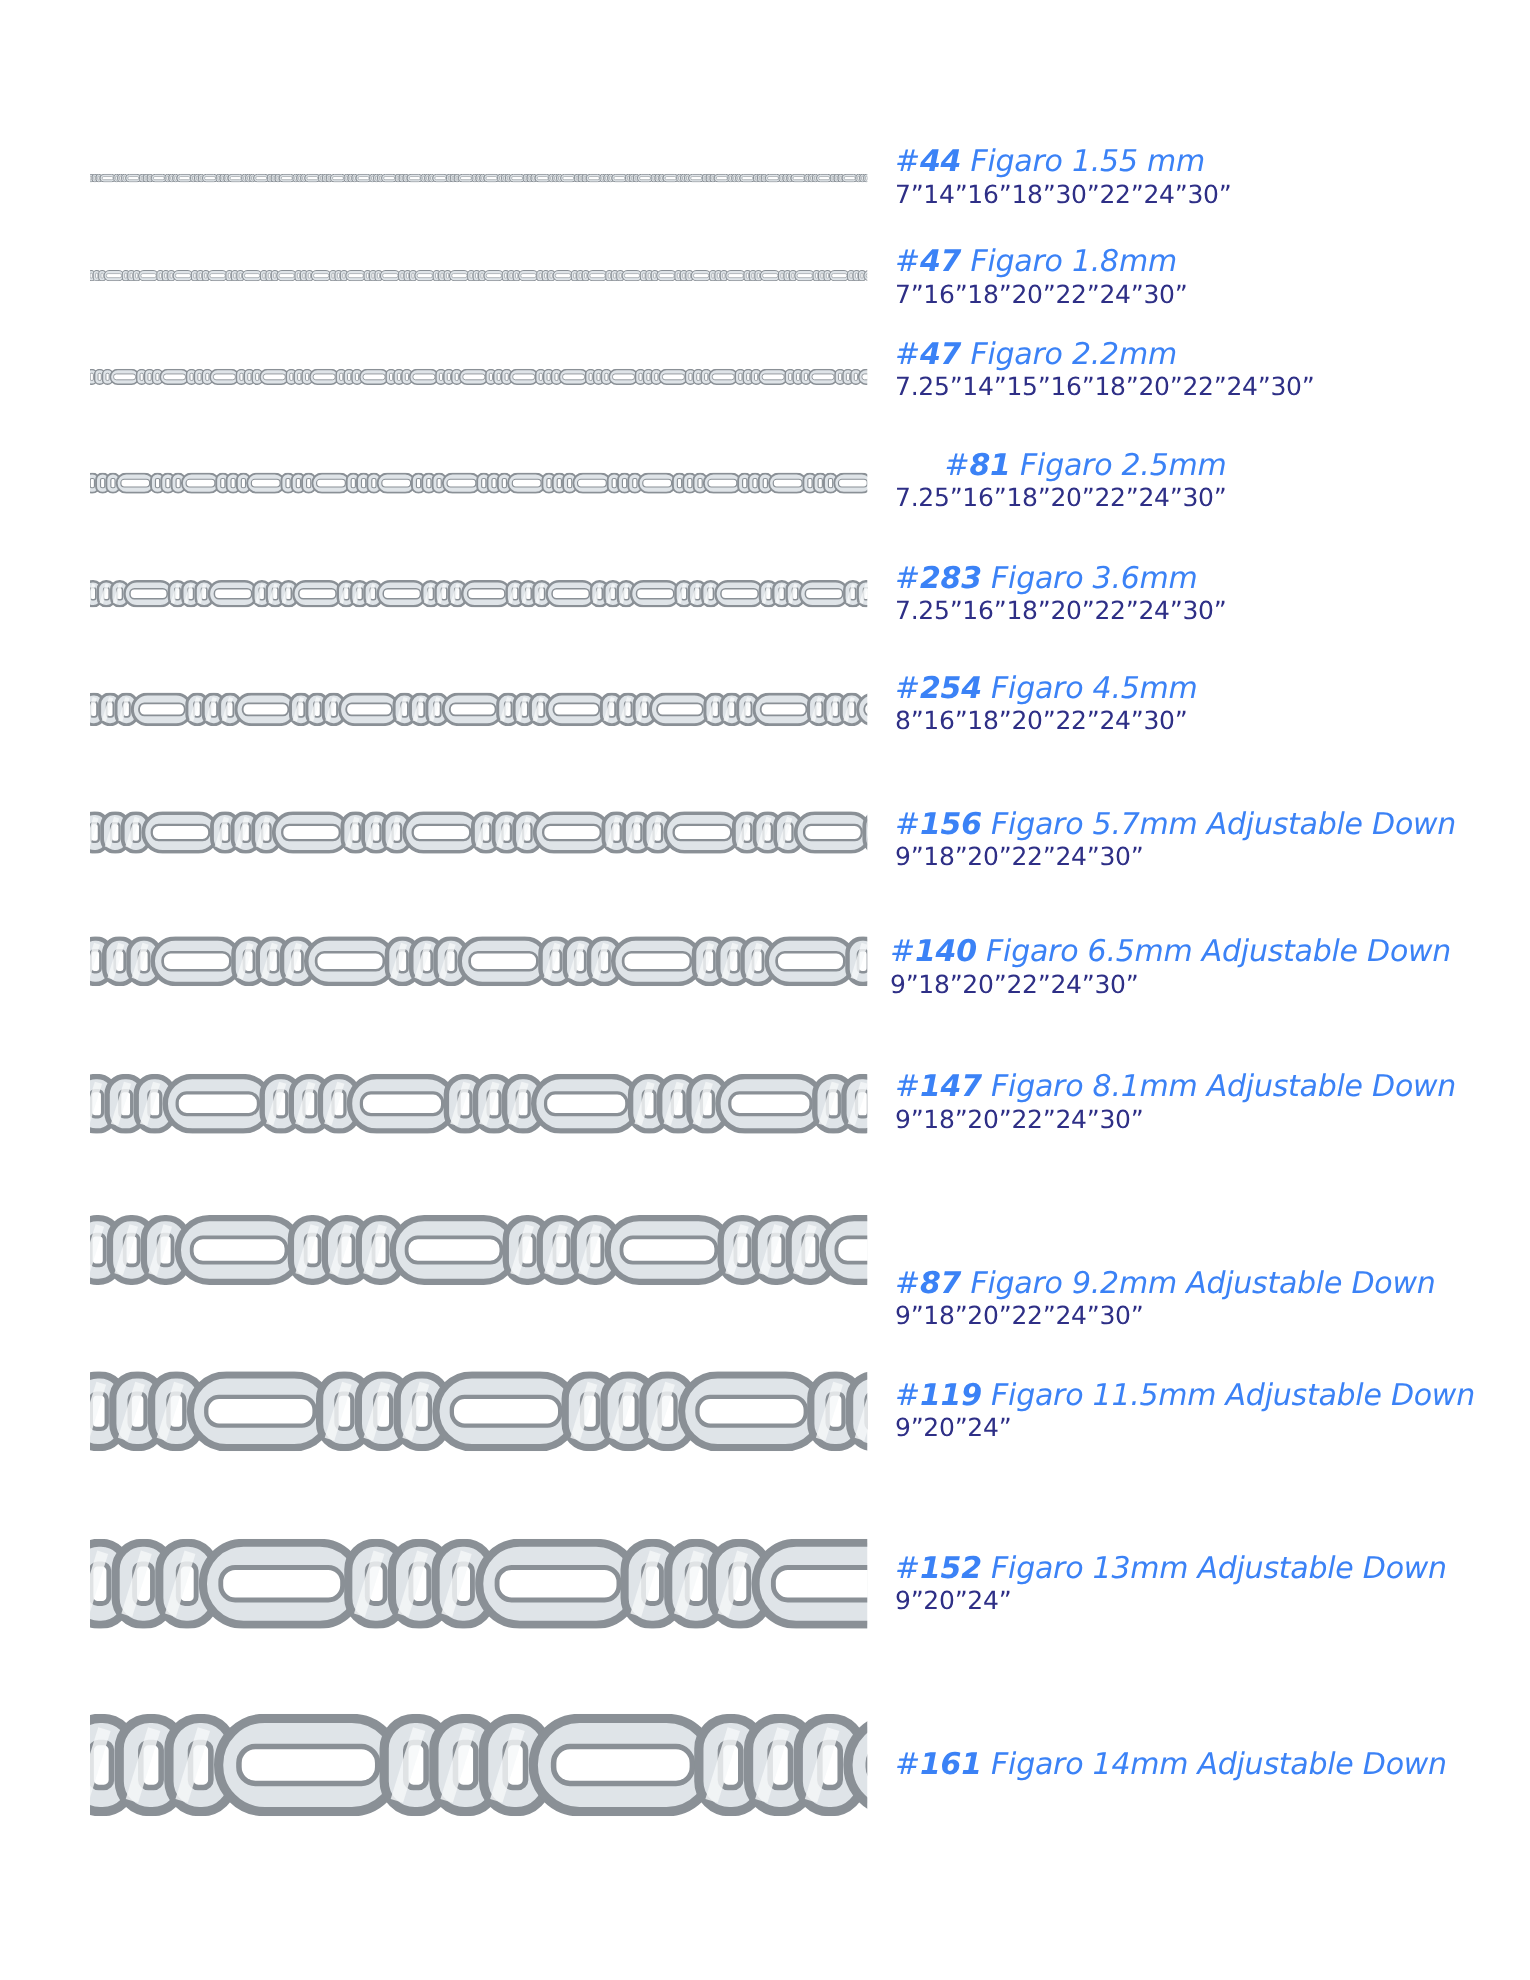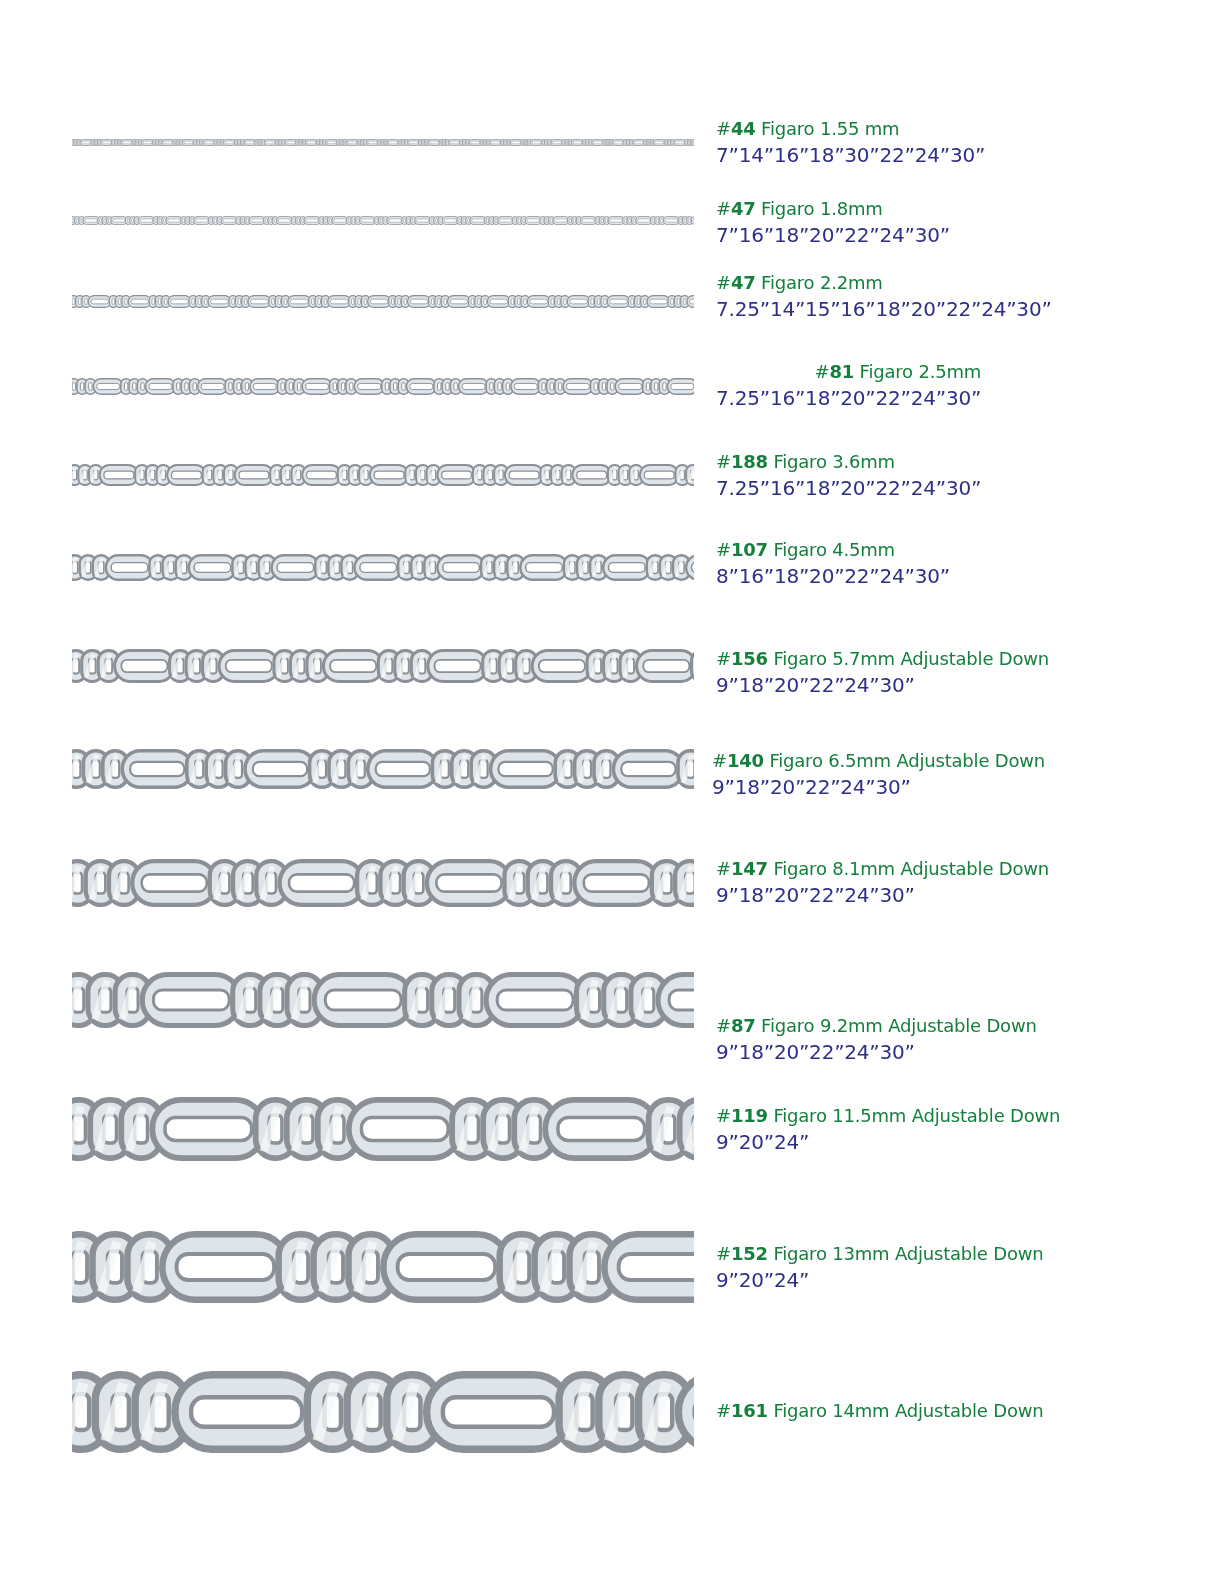--- a/index.html
+++ b/index.html
@@ -2,21 +2,21 @@
 <html><head>
 <meta charset="utf-8">
 <style>
   html, body { margin: 0; padding: 0; background: #ffffff; }
   body { width: 1224px; height: 1584px; position: relative; overflow: hidden;
          font-family: "DejaVu Sans", "Liberation Sans", sans-serif; }
   .row { position: absolute; left: 0; width: 1224px; }
   .chain { position: absolute; left: 72px; width: 622px; overflow: hidden; }
   .chain svg { display: block; }
   .label { position: absolute; white-space: nowrap; }
-  .title { font-size: 18px; color: #15803d; line-height: 26px; letter-spacing: -0.2px; }
+  .title { font-size: 24px; color: #3b82f6; line-height: 26px; letter-spacing: -0.2px; font-style: italic; }
   .title .num { font-weight: bold; }
   .sizes { font-size: 20px; color: #2e2f86; line-height: 26px; letter-spacing: -0.2px; }
 </style>
 </head>
 <body>
 
 <div id="catalog">
     <div class="row">
     <div class="chain" style="top: 138.5px; height: 7px;">
         <svg width="622" height="7" viewBox="0 0 622 7" xmlns="http://www.w3.org/2000/svg">
@@ -826,21 +826,21 @@
           <rect x="618.7676000000002" y="6.16" width="4.364800000000001" height="9.68" rx="1.6368" fill="#ffffff" stroke="#8a9096" stroke-width="1.188"></rect>
           <path d="M616.8580000000002 18.7 L621.6320000000002 3.3" stroke="#f6f8f9" stroke-width="2.772" opacity="0.8"></path>
           <rect x="624.8000000000002" y="0.99" width="13.64" height="20.02" rx="6.5472" fill="#dfe4e8" stroke="#8a9096" stroke-width="1.98"></rect>
           <rect x="629.4376000000002" y="6.16" width="4.364800000000001" height="9.68" rx="1.6368" fill="#ffffff" stroke="#8a9096" stroke-width="1.188"></rect>
           <path d="M627.5280000000001 18.7 L632.3020000000001 3.3" stroke="#f6f8f9" stroke-width="2.772" opacity="0.8"></path>
           <rect x="635.4700000000001" y="0.99" width="38.5" height="20.02" rx="9.9" fill="#dfe4e8" stroke="#8a9096" stroke-width="1.98"></rect>
           <rect x="639.8260000000001" y="7.04" width="29.788" height="7.92" rx="3.52" fill="#ffffff" stroke="#8a9096" stroke-width="1.188"></rect>
         </svg>
       </div>
     <div class="label" style="left: 716px; top: 449px;">
-      <div class="title"><span>#</span><span class="num">188</span> <span>Figaro 3.6mm</span></div>
+      <div class="title"><span>#</span><span class="num">283</span> <span>Figaro 3.6mm</span></div>
       <div class="sizes">7.25”16”18”20”22”24”30”</div>
     </div>
   </div>
     <div class="row">
     <div class="chain" style="top: 553.5px; height: 27px;">
         <svg width="622" height="27" viewBox="0 0 622 27" xmlns="http://www.w3.org/2000/svg">
           <rect x="-5.4" y="1.2149999999999999" width="16.74" height="24.57" rx="8.0352" fill="#dfe4e8" stroke="#8a9096" stroke-width="2.4299999999999997"></rect>
           <rect x="0.29159999999999986" y="7.5600000000000005" width="5.3568" height="11.88" rx="2.0088" fill="#ffffff" stroke="#8a9096" stroke-width="1.4579999999999997"></rect>
           <path d="M-2.0520000000000005 22.95 L3.8070000000000004 4.05" stroke="#f6f8f9" stroke-width="3.4019999999999992" opacity="0.8"></path>
           <rect x="7.6949999999999985" y="1.2149999999999999" width="16.74" height="24.57" rx="8.0352" fill="#dfe4e8" stroke="#8a9096" stroke-width="2.4299999999999997"></rect>
@@ -924,21 +924,21 @@
           <rect x="593.6166000000004" y="7.5600000000000005" width="5.3568" height="11.88" rx="2.0088" fill="#ffffff" stroke="#8a9096" stroke-width="1.4579999999999997"></rect>
           <path d="M591.2730000000004 22.95 L597.1320000000004 4.05" stroke="#f6f8f9" stroke-width="3.4019999999999992" opacity="0.8"></path>
           <rect x="601.0200000000004" y="1.2149999999999999" width="16.74" height="24.57" rx="8.0352" fill="#dfe4e8" stroke="#8a9096" stroke-width="2.4299999999999997"></rect>
           <rect x="606.7116000000004" y="7.5600000000000005" width="5.3568" height="11.88" rx="2.0088" fill="#ffffff" stroke="#8a9096" stroke-width="1.4579999999999997"></rect>
           <path d="M604.3680000000004 22.95 L610.2270000000004 4.05" stroke="#f6f8f9" stroke-width="3.4019999999999992" opacity="0.8"></path>
           <rect x="614.1150000000005" y="1.2149999999999999" width="47.25" height="24.57" rx="12.15" fill="#dfe4e8" stroke="#8a9096" stroke-width="2.4299999999999997"></rect>
           <rect x="619.4610000000005" y="8.64" width="36.558" height="9.719999999999999" rx="4.32" fill="#ffffff" stroke="#8a9096" stroke-width="1.4579999999999997"></rect>
         </svg>
       </div>
     <div class="label" style="left: 716px; top: 537px;">
-      <div class="title"><span>#</span><span class="num">107</span> <span>Figaro 4.5mm</span></div>
+      <div class="title"><span>#</span><span class="num">254</span> <span>Figaro 4.5mm</span></div>
       <div class="sizes">8”16”18”20”22”24”30”</div>
     </div>
   </div>
     <div class="row">
     <div class="chain" style="top: 649px; height: 34px;">
         <svg width="622" height="34" viewBox="0 0 622 34" xmlns="http://www.w3.org/2000/svg">
           <rect x="-6.800000000000001" y="1.53" width="21.08" height="30.94" rx="10.1184" fill="#dfe4e8" stroke="#8a9096" stroke-width="3.06"></rect>
           <rect x="0.3671999999999995" y="9.520000000000001" width="6.7456" height="14.96" rx="2.5296" fill="#ffffff" stroke="#8a9096" stroke-width="1.8359999999999999"></rect>
           <path d="M-2.5840000000000005 28.9 L4.793999999999999 5.1" stroke="#f6f8f9" stroke-width="4.284" opacity="0.8"></path>
           <rect x="9.689999999999998" y="1.53" width="21.08" height="30.94" rx="10.1184" fill="#dfe4e8" stroke="#8a9096" stroke-width="3.06"></rect>

